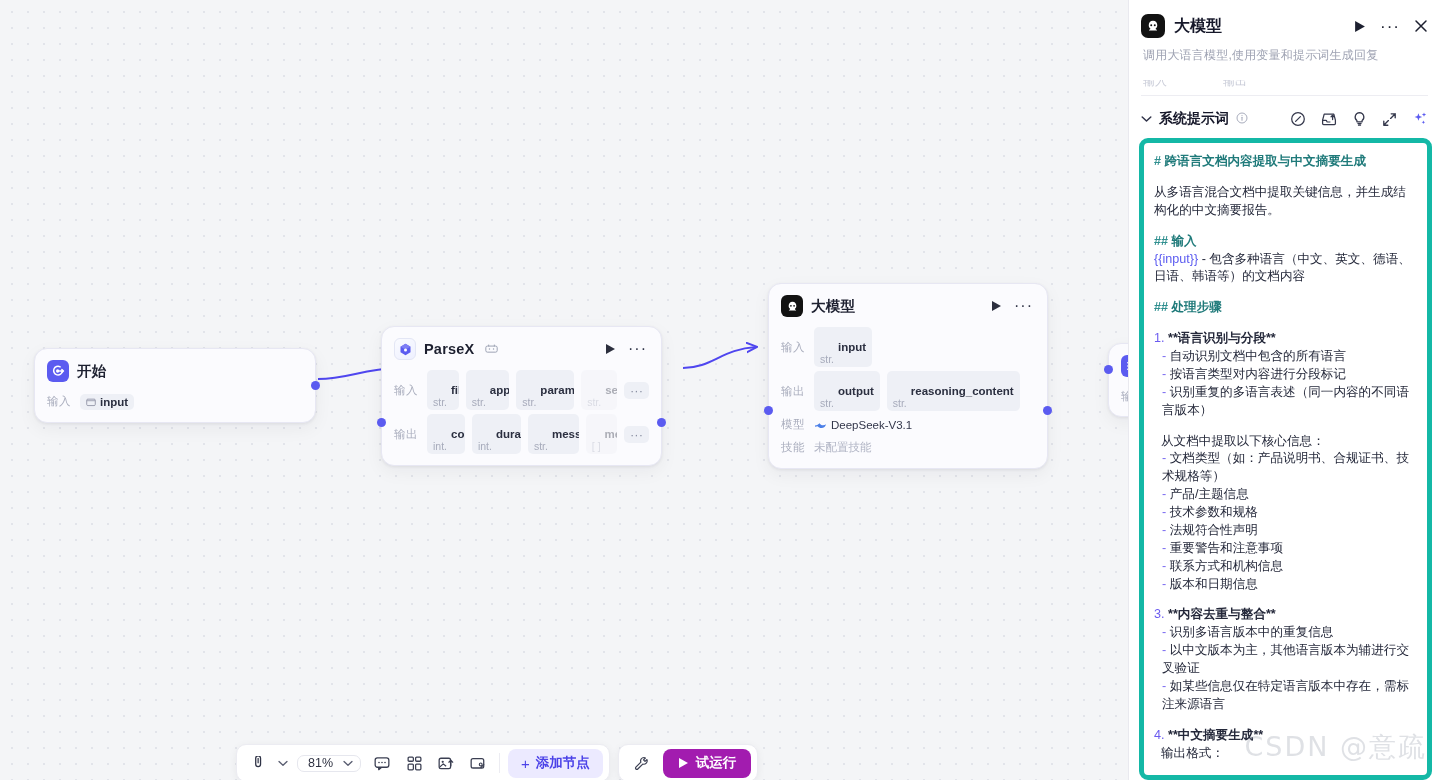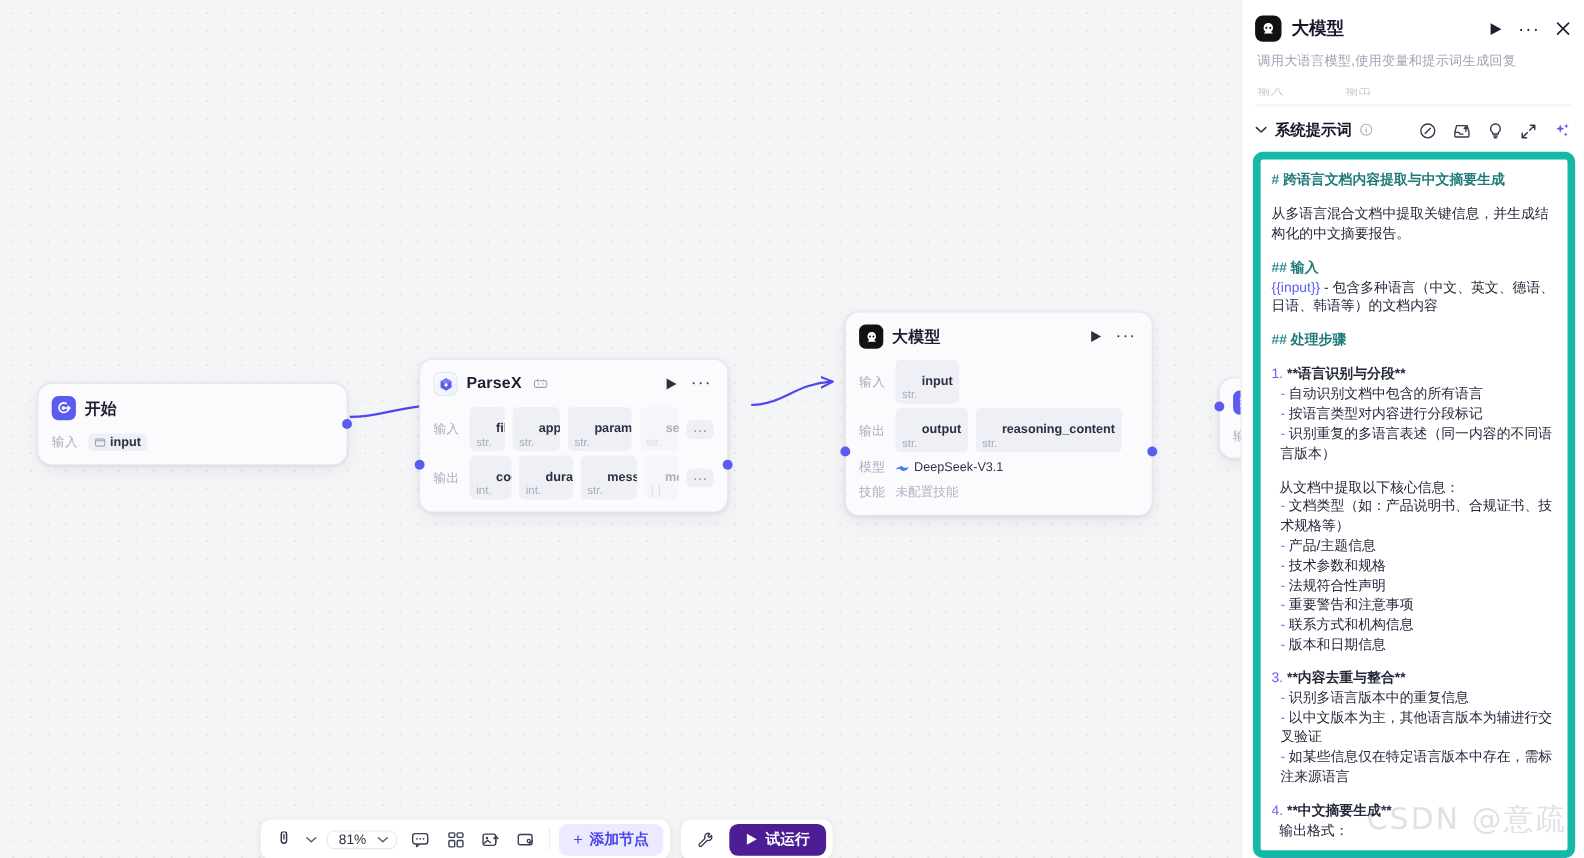--- a/index.html
+++ b/index.html
@@ -107,21 +107,21 @@
   .add-node {
     display: flex; align-items: center; gap: 6px;
     background: #eceaff; border-radius: 8px; height: 29px;
     padding: 0 13px; color: #4b42e8; font-size: 13.5px; font-weight: 600;
     cursor: pointer; margin-left: 2px;
   }
   .add-node .plus { font-size: 15px; font-weight: 400; }
   .tb-group.right { margin-left: 8px; gap: 6px; padding: 0 6px 0 8px; }
   .run-btn {
     display: flex; align-items: center; gap: 7px;
-    background: #4c1d95; border-radius: 8px; height: 29px;
+    background: #a21caf; border-radius: 8px; height: 29px;
     padding: 0 15px; color: #fff; font-size: 13.5px; font-weight: 600; cursor: pointer;
   }
 
   
   #panel {
     position: absolute; right: 0; top: 0; width: 312px; height: 780px;
     background: #fff; border-left: 1px solid #e9e9ef;
     display: flex; flex-direction: column;
   }
   .panel-head { padding: 14px 12px 0 12px; }
@@ -143,21 +143,21 @@
   }
   .caret { color: #31344a; font-size: 11px; }
   .sec-title { font-size: 14px; font-weight: 700; color: #16182a; }
   .info-i { color: #a9adbd; font-size: 11px; }
   .sec-actions { margin-left: auto; display: flex; align-items: center; gap: 15px; padding-right: 2px;}
   .sec-btn { cursor: pointer; color: #35384c; display: flex; align-items: center; }
   .sec-btn.accent { color: #5b5bf0; }
 
   .prompt-box {
     margin: 0 8px 0 10px;
-    border: 7px solid #14b8a6; border-radius: 9px;
+    border: 5px solid #14b8a6; border-radius: 9px;
     padding: 10px 10px 12px 10px;
     flex: 1 1 auto; overflow: hidden;
     position: relative;
   }
   .md { font-size: 12.6px; line-height: 1.42; color: #24283a; }
   .md .h1 { color: #1f7a7a; font-weight: 700; }
   .md .h2 { color: #1f7a7a; font-weight: 700; }
   .md .hash { color: #2f8f8f; }
   .md .var { color: #5b5bf0; }
   .md .num { color: #6b5bf0; }

